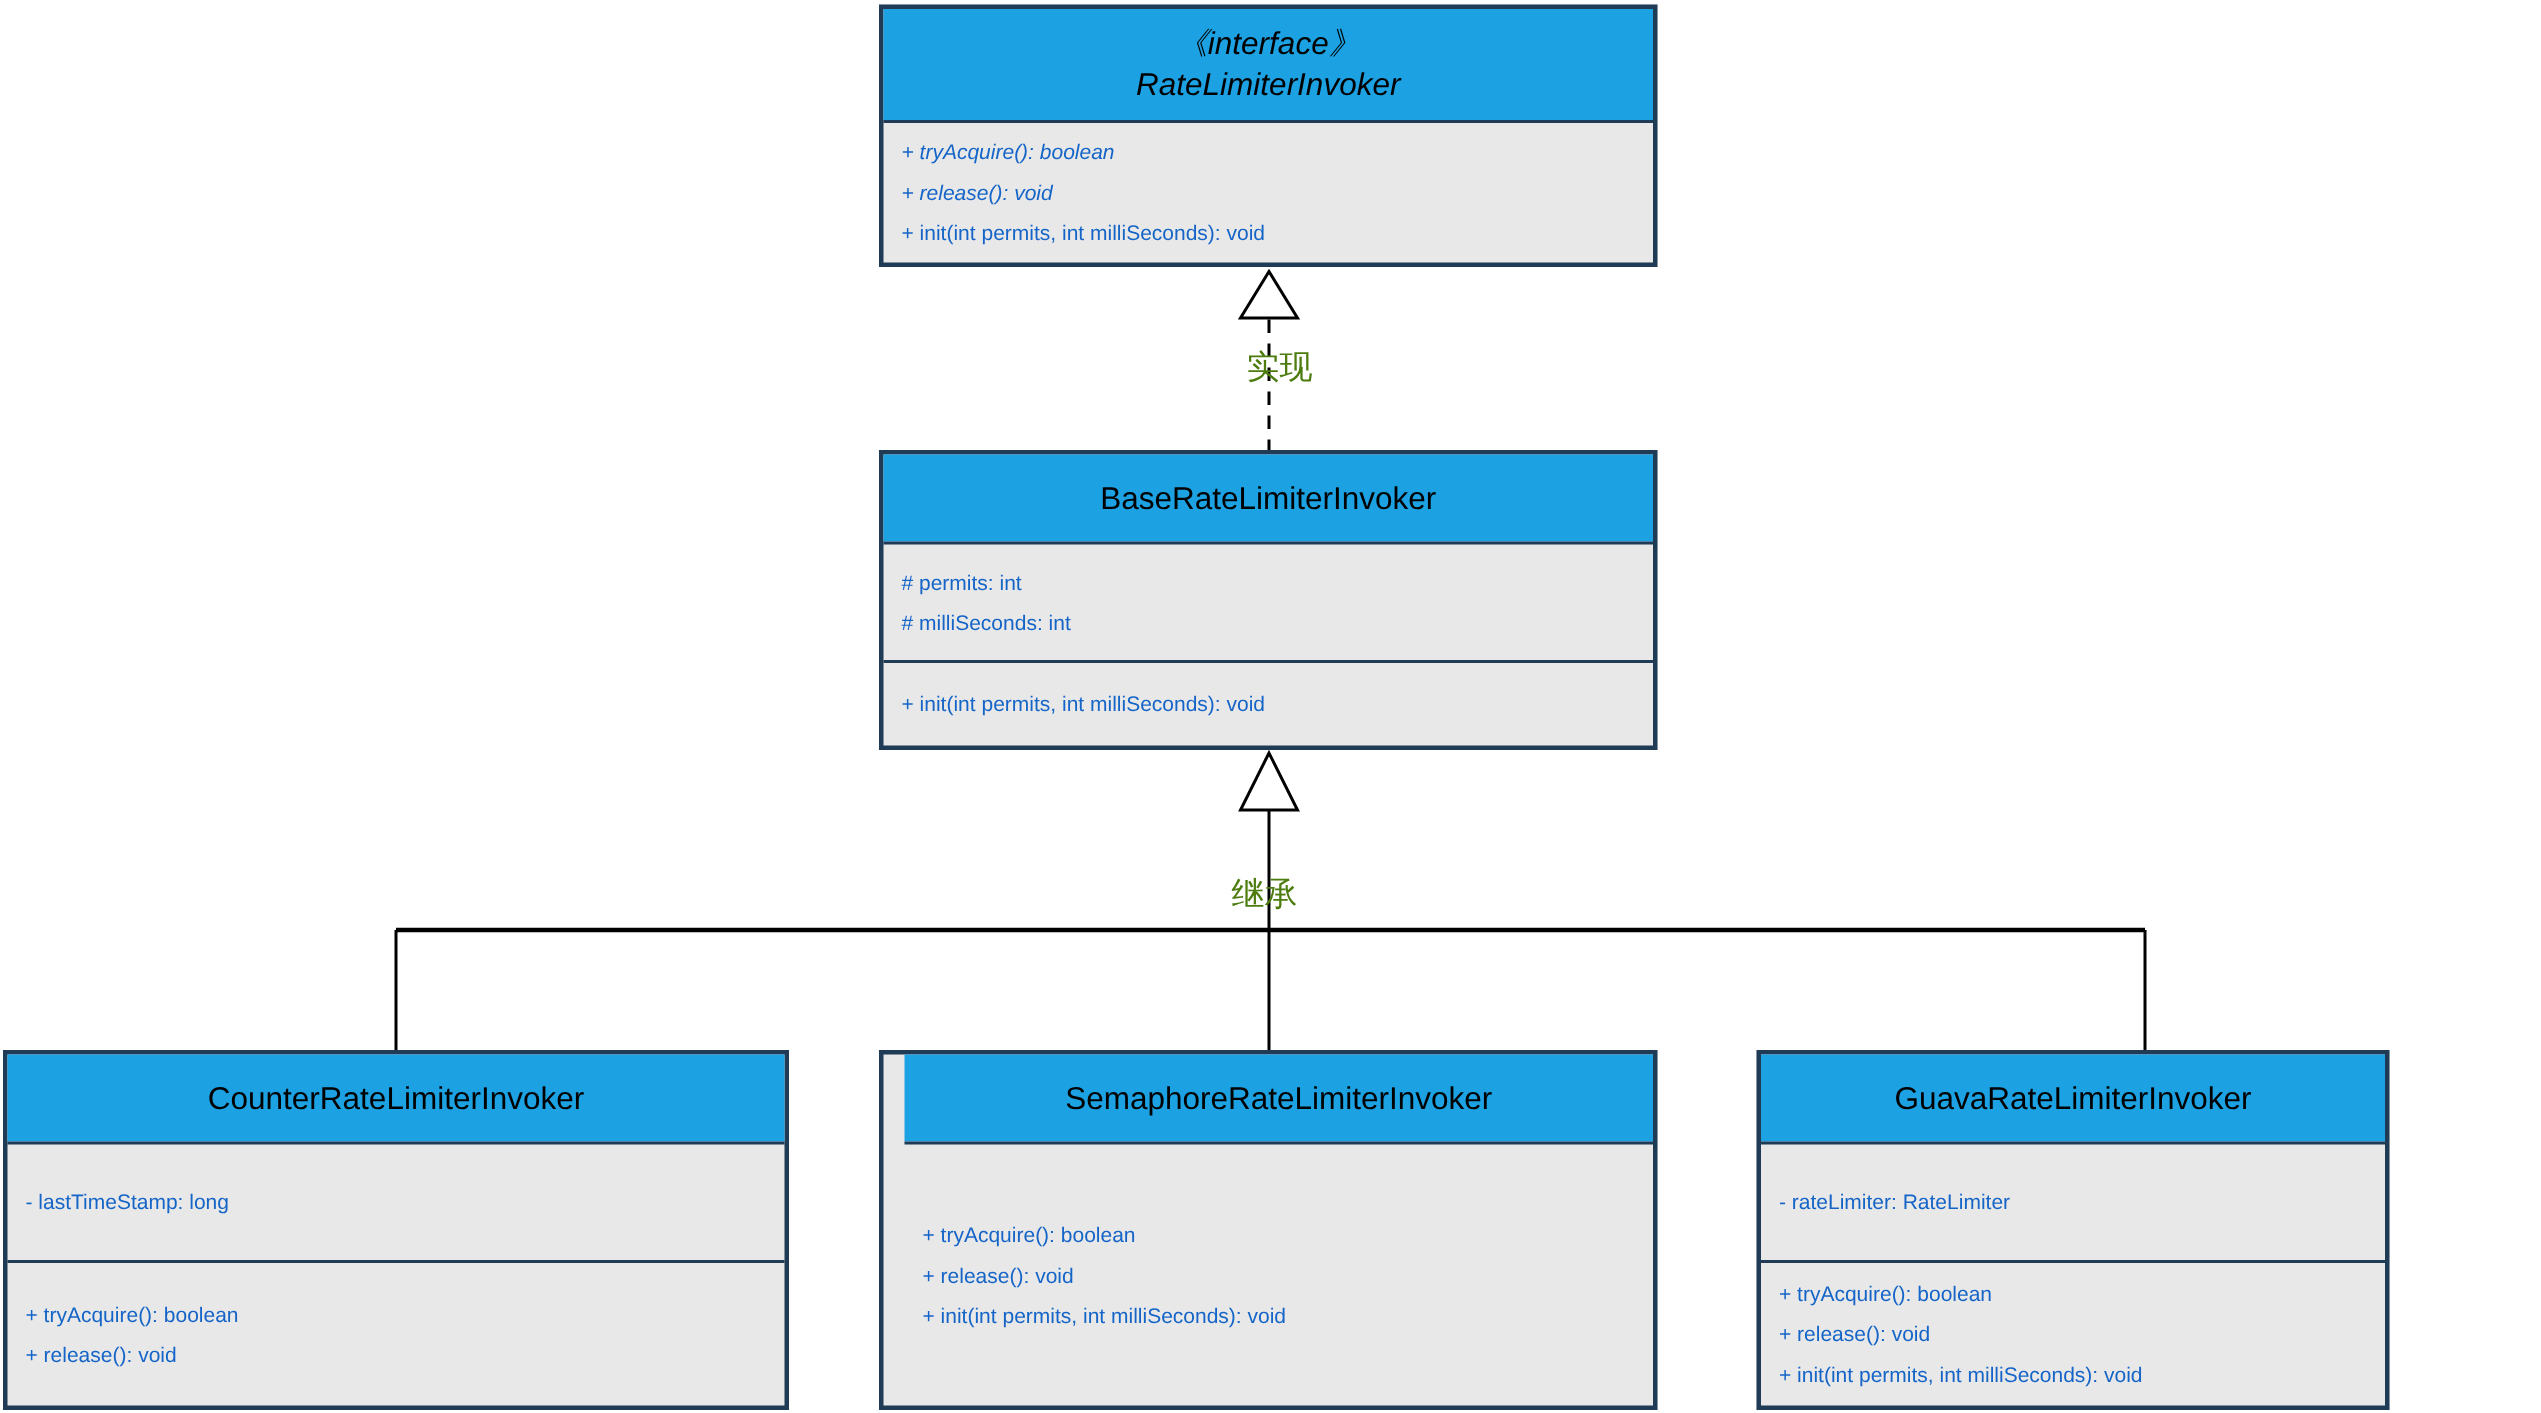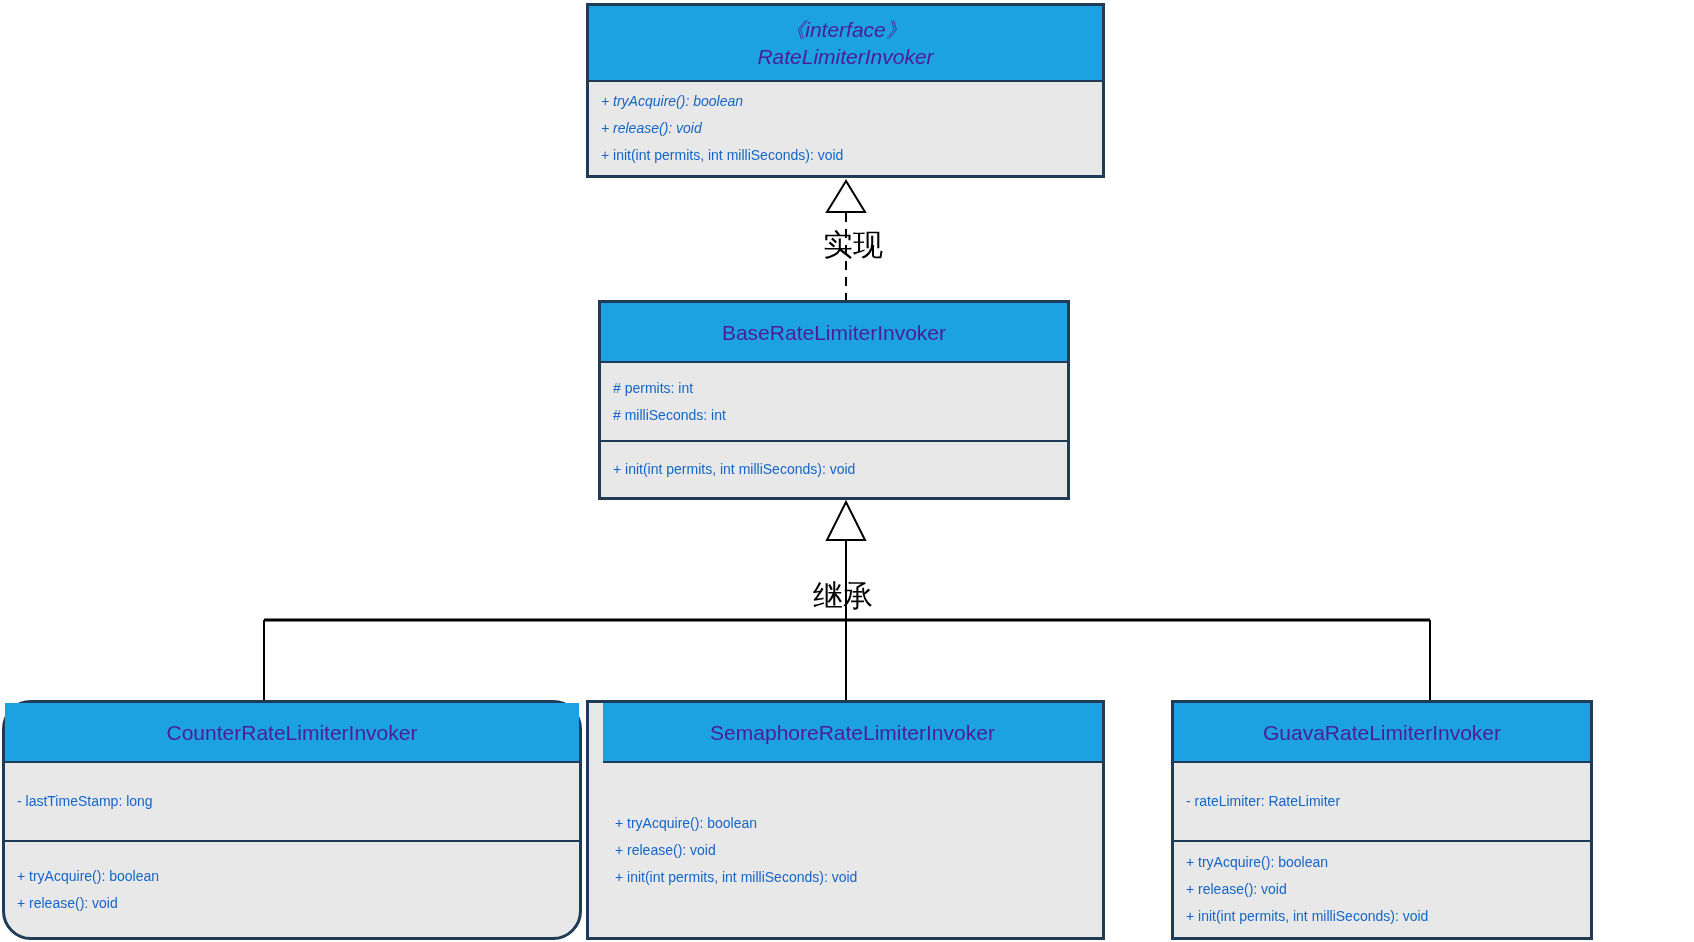--- a/index.html
+++ b/index.html
@@ -22,21 +22,21 @@
     box-sizing: border-box;
     background: #e8e8e8;
     border: 3px solid #1f3b55;
     display: flex;
     flex-direction: column;
     z-index: 2;
   }
   .uml-header {
     flex: 0 0 58px;
     background: #1ca2e3;
-    color: #4c1d95;
+    color: #000000;
     display: flex;
     flex-direction: column;
     align-items: center;
     justify-content: center;
     font-size: 21px;
     line-height: 27px;
     text-align: center;
   }
   .uml-header.tall { flex: 0 0 74px; }
   .uml-header .italic { font-style: italic; }
@@ -51,23 +51,23 @@
     line-height: 27px;
     color: #1565c8;
   }
   .compartment.attrs { flex: 0 0 79px; }
   .compartment.methods { flex: 1 1 auto; }
   .member { white-space: nowrap; }
   .member.italic { font-style: italic; }
   .edge-label {
     position: absolute;
     transform: translateX(-50%);
-    font-size: 30px;
+    font-size: 22px;
     line-height: 24px;
-    color: #000000;
+    color: #4d7c0f;
     z-index: 3;
     white-space: nowrap;
   }
 </style>
 </head>
 <body>
 
 <div id="canvas">
 
   <svg id="connector-layer" viewBox="0 0 1694 942" xmlns="http://www.w3.org/2000/svg">
@@ -91,34 +91,34 @@
       <div class="italic">《interface》</div>
       <div class="italic">RateLimiterInvoker</div>
     </div>
     <div class="compartment methods">
       <div class="member italic">+ tryAcquire(): boolean</div>
       <div class="member italic">+ release(): void</div>
       <div class="member">+ init(int permits, int milliSeconds): void</div>
     </div>
   </div>
 
-  <div class="uml-box" style="left:586px; top:300px; width:472px; height:200px;margin-left:12px;">
+  <div class="uml-box" style="left:586px; top:300px; width:519px; height:200px;">
     <div class="uml-header">
       <div>BaseRateLimiterInvoker</div>
     </div>
     <div class="compartment attrs">
       <div class="member"># permits: int</div>
       <div class="member"># milliSeconds: int</div>
     </div>
     <div class="compartment methods">
       <div class="member">+ init(int permits, int milliSeconds): void</div>
     </div>
   </div>
 
-  <div class="uml-box" style="left:2px; top:700px; width:580px; height:240px;border-radius:29px;">
+  <div class="uml-box" style="left:2px; top:700px; width:524px; height:240px;">
     <div class="uml-header">
       <div>CounterRateLimiterInvoker</div>
     </div>
     <div class="compartment attrs">
       <div class="member">- lastTimeStamp: long</div>
     </div>
     <div class="compartment methods">
       <div class="member">+ tryAcquire(): boolean</div>
       <div class="member">+ release(): void</div>
     </div>

